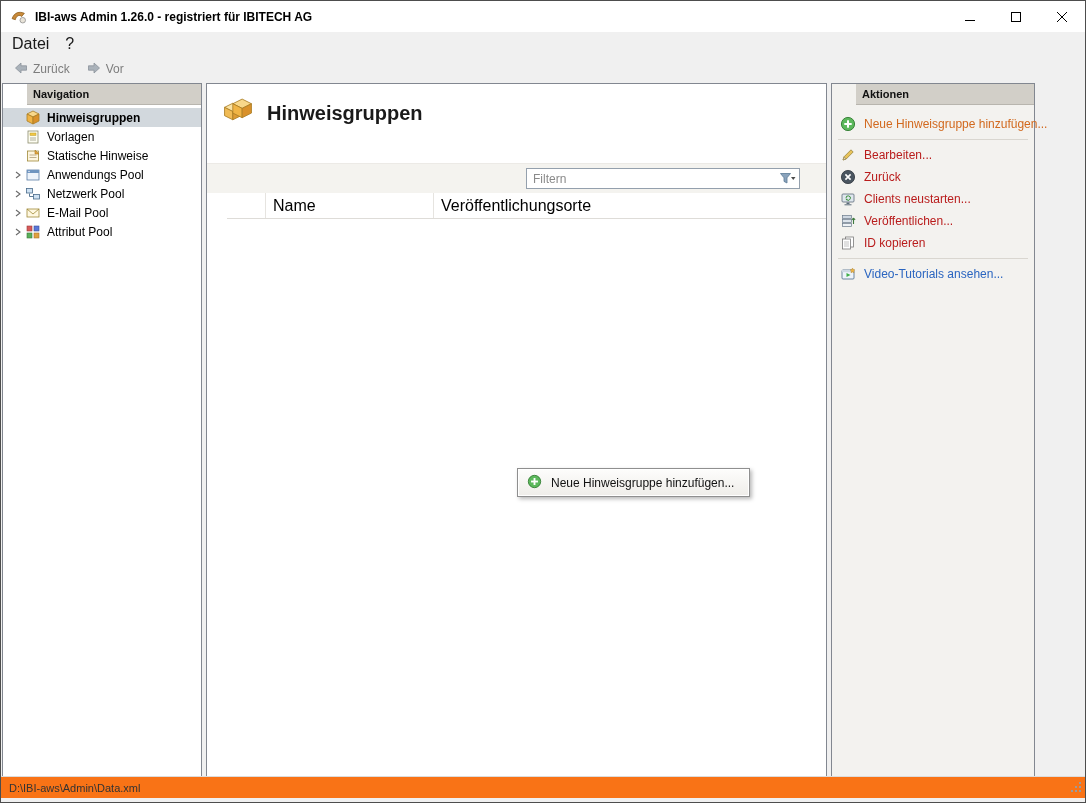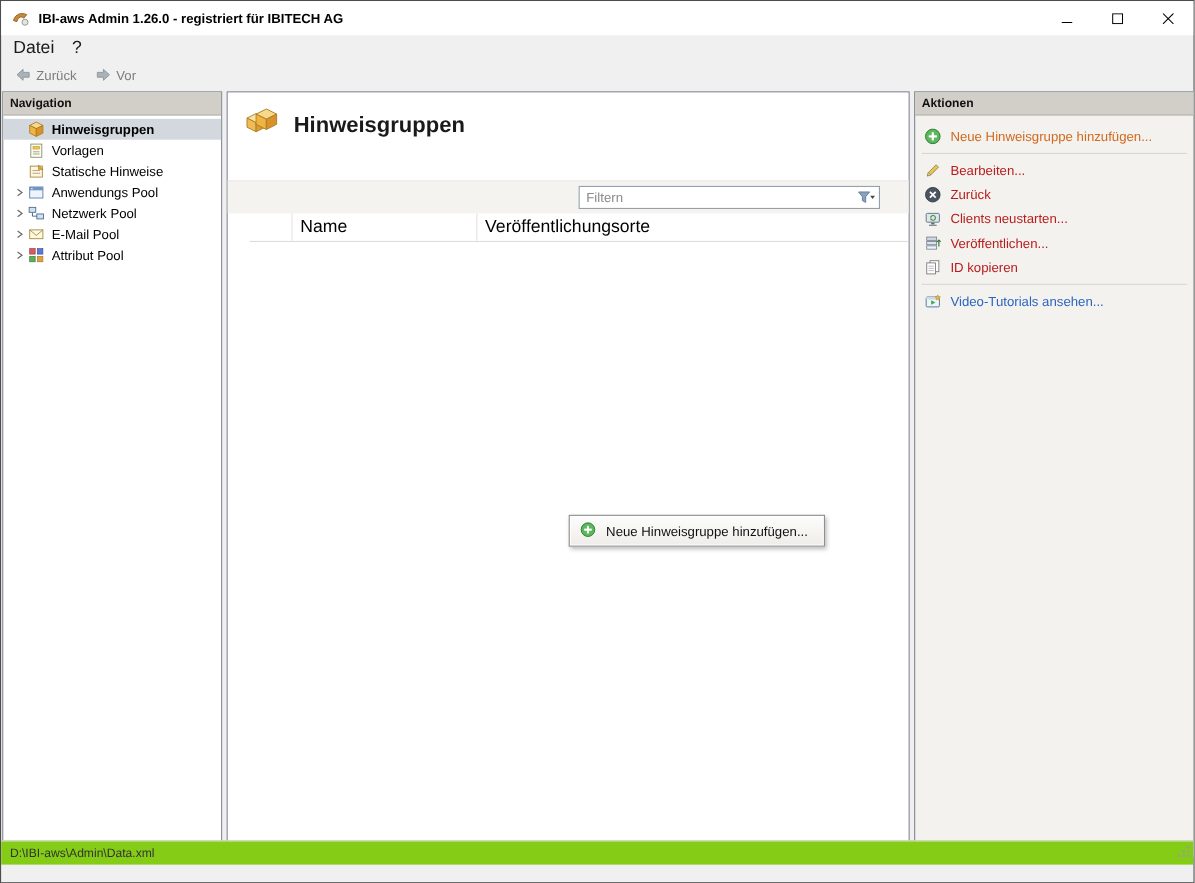--- a/index.html
+++ b/index.html
@@ -20,23 +20,23 @@
 
   
   .toolbar { height:28px; display:flex; align-items:center; padding-left:5px; gap:2px; }
   .tool { display:flex; align-items:center; gap:4px; font-size:12px; color:#7d7d7d; padding:2px 7px; }
 
   
   .content { position:absolute; top:82px; left:0; right:0; bottom:22px; }
   .panel { position:absolute; top:0; height:100%; background:#fff; border:1px solid #828790; box-sizing:border-box; }
   .nav-panel { left:1px; width:200px; }
   .main-panel { left:205px; width:621px; }
-  .actions-panel { left:830px; width:255px; background:#f3f2ef; }
+  .actions-panel { left:830px; width:204px; background:#f3f2ef; }
   .panel-header { height:21px; background:#d2cfc8; border-bottom:1px solid #b8b5ae;
-                  font-size:11px; font-weight:bold; color:#111; padding:4px 6px 0; box-sizing:border-box; }
+                  font-size:11px; font-weight:bold; color:#111; padding:4px 6px 0; box-sizing:border-box;margin-left:24px; }
 
   
   .tree { padding-top:3px; }
   .tree-item { height:19px; display:flex; align-items:center; font-size:12px; padding-left:7px; cursor:default; white-space:nowrap; }
   .tree-item.selected { background:#d2d8dd; font-weight:bold; }
   .chev, .spacer { width:15px; display:flex; align-items:center; justify-content:center; flex:none; }
   .ticon { width:17px; height:16px; margin-right:5px; flex:none; display:flex; align-items:center; }
 
   
   .main-header { display:flex; align-items:center; gap:12px; padding:13px 14px 9px; }
@@ -63,21 +63,21 @@
 
   
   .action-list { padding:8px 0 0; }
   .action-item { display:flex; align-items:center; gap:8px; padding:3px 8px; font-size:12px; color:#b91c1c; cursor:default; white-space:nowrap; }
   .action-item .aicon { width:16px; height:16px; flex:none; display:flex; }
   .action-item.accent { color:#d2691e; }
   .action-item.link { color:#2a65c0;text-align:right; }
   .a-sep { height:1px; background:#d9d6d0; margin:4px 6px; }
 
   
-  .statusbar { position:absolute; left:0; right:0; bottom:16px; height:22px; background:#84cc16;
+  .statusbar { position:absolute; left:0; right:0; bottom:4px; height:22px; background:#f97316;
                border-top:1px solid #dcdcdc; display:flex; align-items:center; padding:0 8px;
                font-size:11px; color:#333; box-sizing:border-box; }
   .grip { position:absolute; right:3px; bottom:3px; }
 </style>
 </head>
 <body>
 
 <div class="window">
 
   <div class="titlebar">

